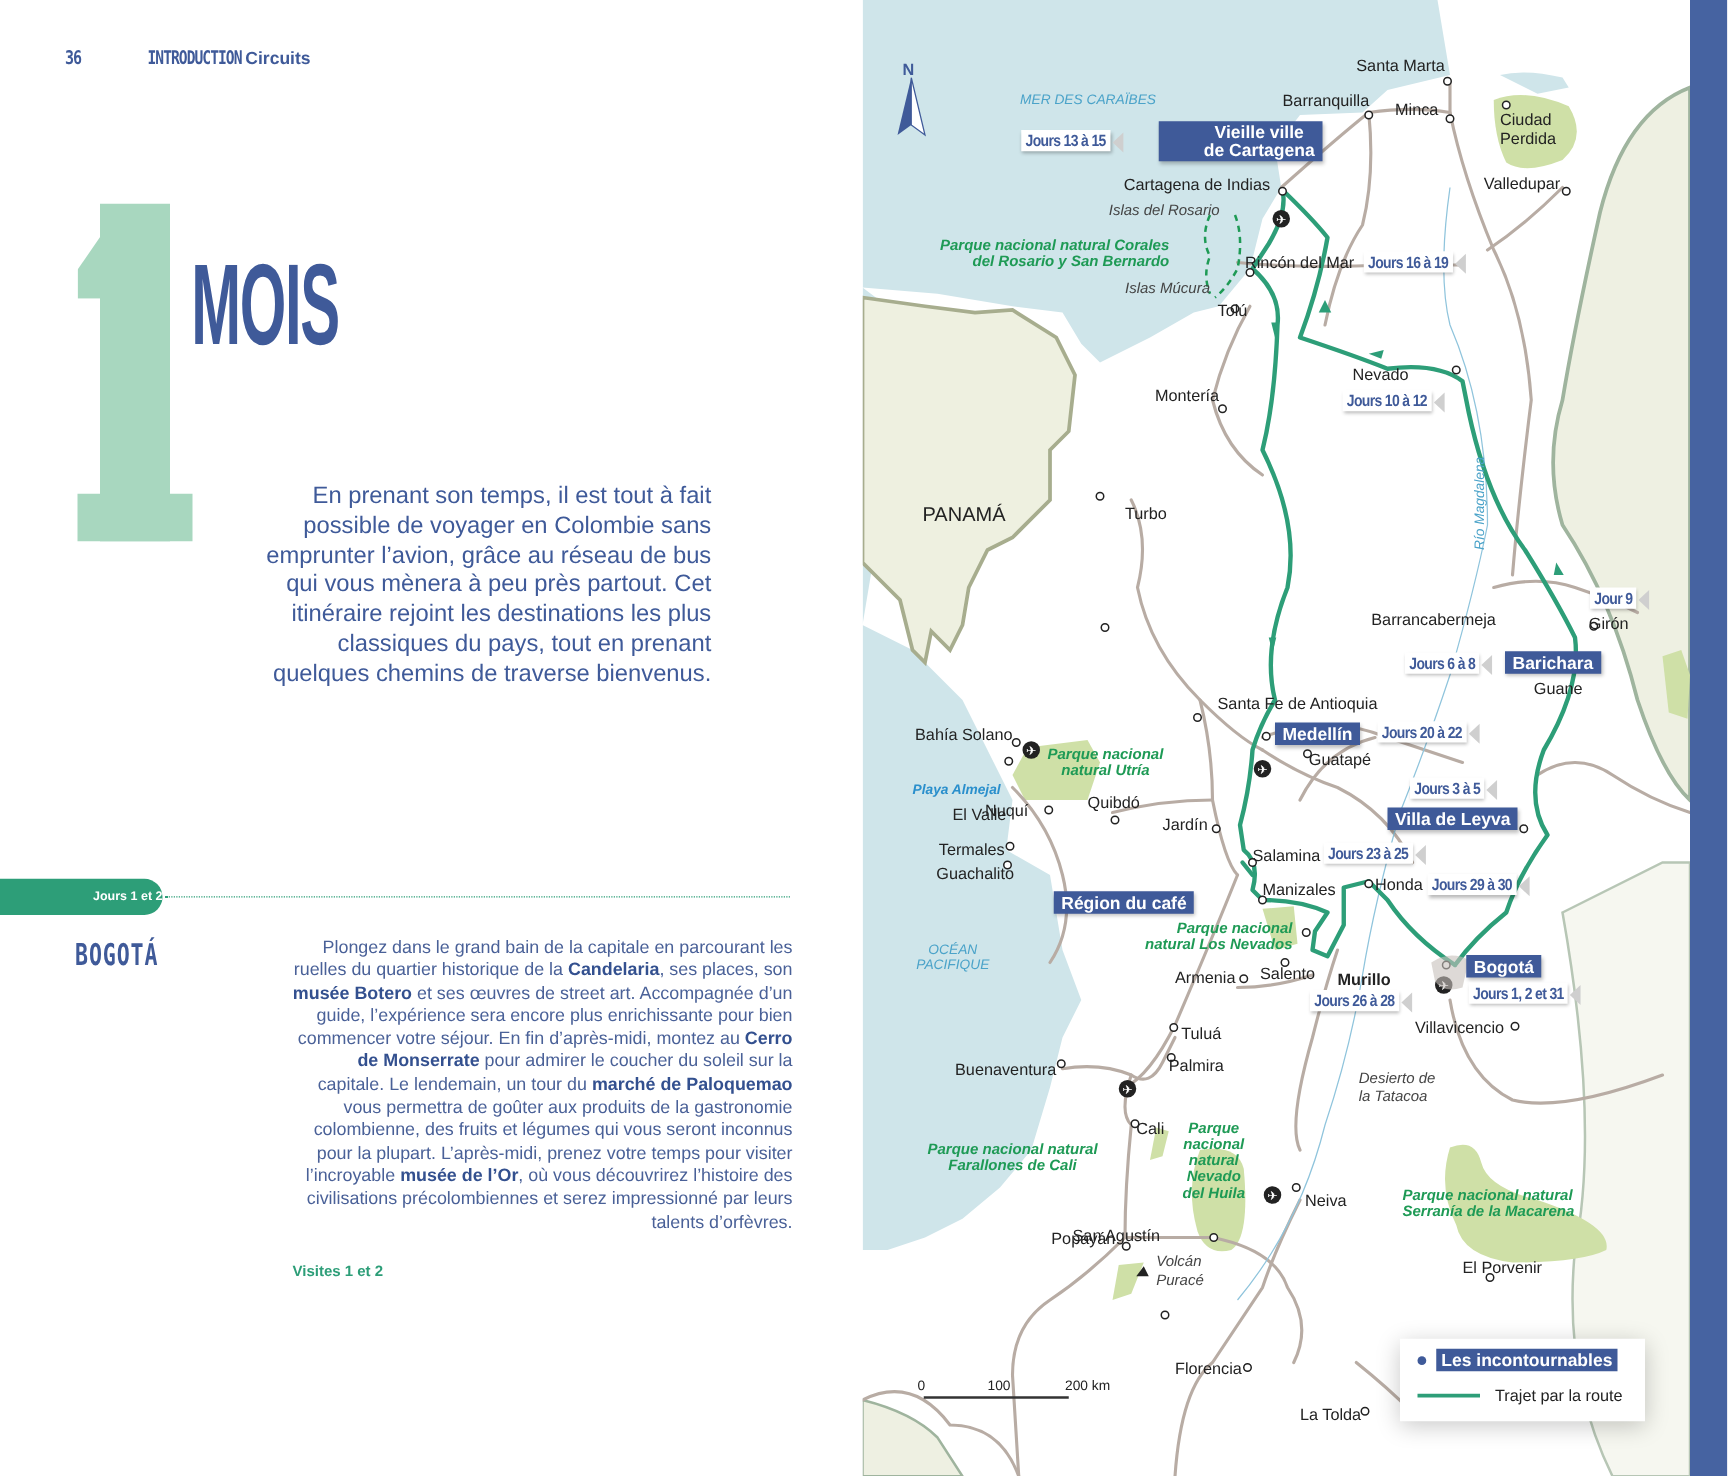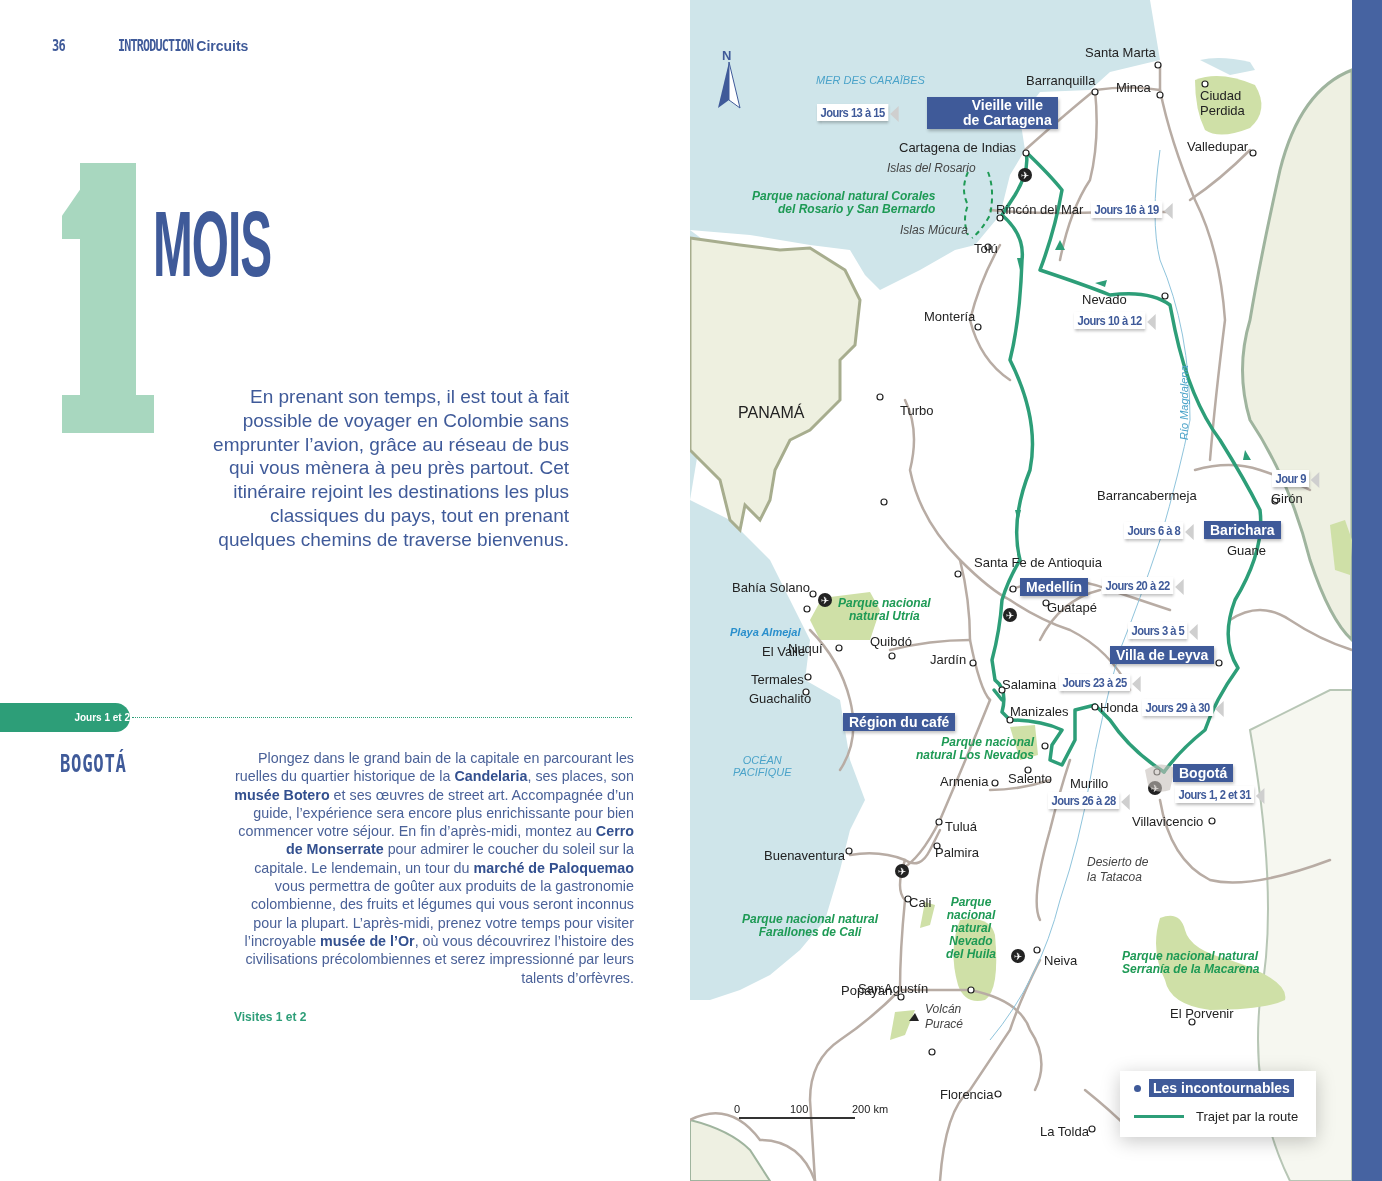--- a/index.html
+++ b/index.html
@@ -269,21 +269,21 @@
   <div class="lbl" style="left:98px;top:641px;">Nuquí</div>
   <div class="lbl" style="left:180px;top:634px;">Quibdó</div>
   <div class="lbl" style="left:240px;top:652px;">Jardín</div>
   <div class="lbl" style="left:61px;top:672px;">Termales</div>
   <div class="lbl" style="left:59px;top:691px;">Guachalito</div>
   <div class="lbl" style="left:312px;top:677px;">Salamina</div>
   <div class="lbl" style="left:320px;top:704px;">Manizales</div>
   <div class="lbl" style="left:410px;top:700px;">Honda</div>
   <div class="lbl" style="left:250px;top:774px;">Armenia</div>
   <div class="lbl" style="left:318px;top:771px;">Salento</div>
-  <div class="lbl" style="left:380px;top:776px;">Murillo</div>
+  <div class="lbl" style="left:380px;top:776px;font-weight:bold;">Murillo</div>
   <div class="lbl" style="left:442px;top:814px;">Villavicencio</div>
   <div class="lbl" style="left:255px;top:819px;">Tuluá</div>
   <div class="lbl" style="left:245px;top:845px;">Palmira</div>
   <div class="lbl" style="left:74px;top:848px;">Buenaventura</div>
   <div class="lbl" style="left:219px;top:895px;">Cali</div>
   <div class="lbl" style="left:354px;top:953px;">Neiva</div>
   <div class="lbl" style="left:151px;top:983px;">Popayán</div>
   <div class="lbl" style="left:168px;top:981px;">San Agustín</div>
   <div class="lbl" style="left:250px;top:1087px;">Florencia</div>
   <div class="lbl" style="left:350px;top:1124px;">La Tolda</div>

